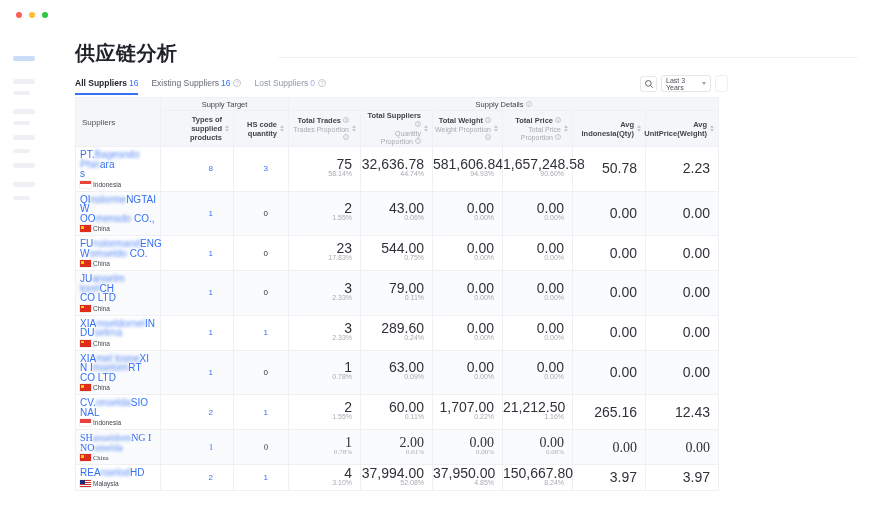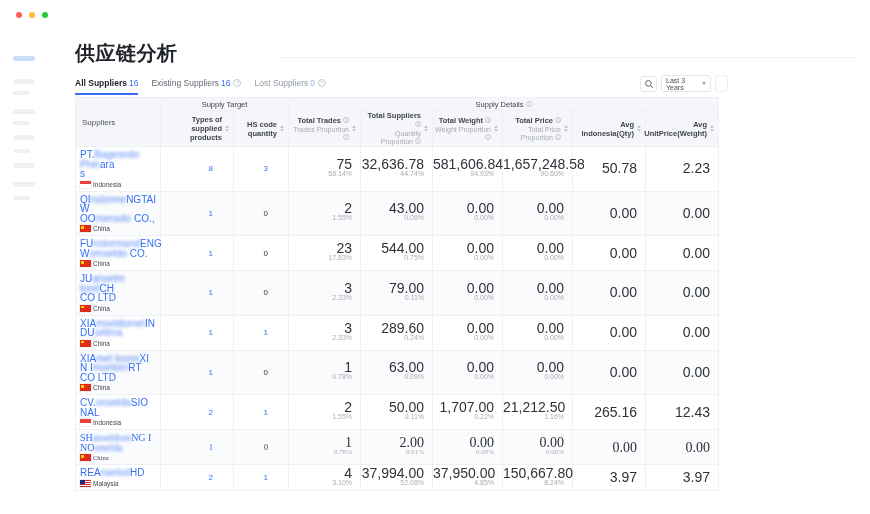--- a/index.html
+++ b/index.html
@@ -483,21 +483,21 @@
         <span class="cname">Indonesia</span>
       </div>
     </td>
     <td class="c-link"><span class="lnk">2</span></td>
     <td class="c-link"><span class="lnk">1</span></td>
     <td class="c-num">
             <div class="val">2</div>
             <div class="pct">1.55%</div>
           </td>
     <td class="c-num">
-            <div class="val">50.00</div>
+            <div class="val">60.00</div>
             <div class="pct">0.11%</div>
           </td>
     <td class="c-num">
             <div class="val">1,707.00</div>
             <div class="pct">0.22%</div>
           </td>
     <td class="c-num">
             <div class="val">21,212.50</div>
             <div class="pct">1.16%</div>
           </td>

